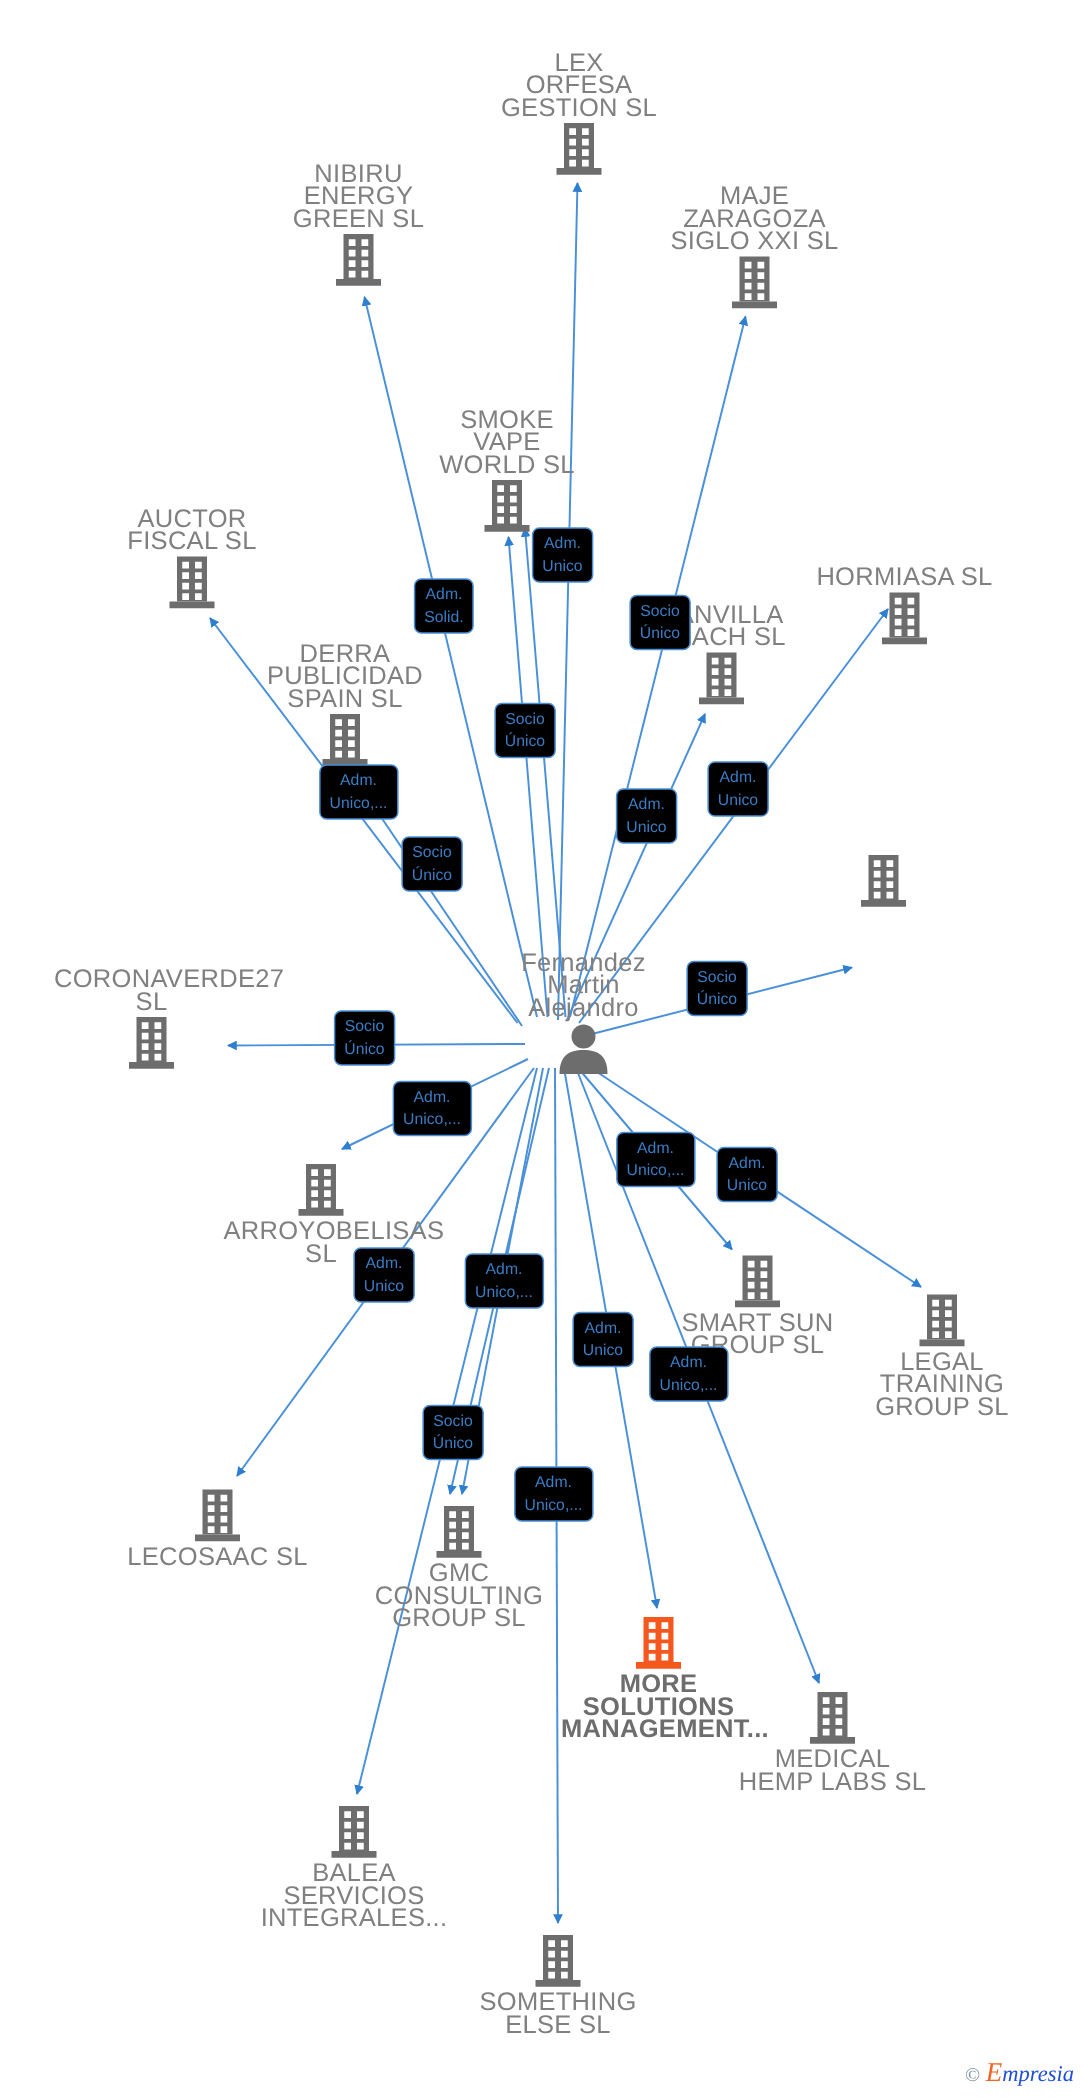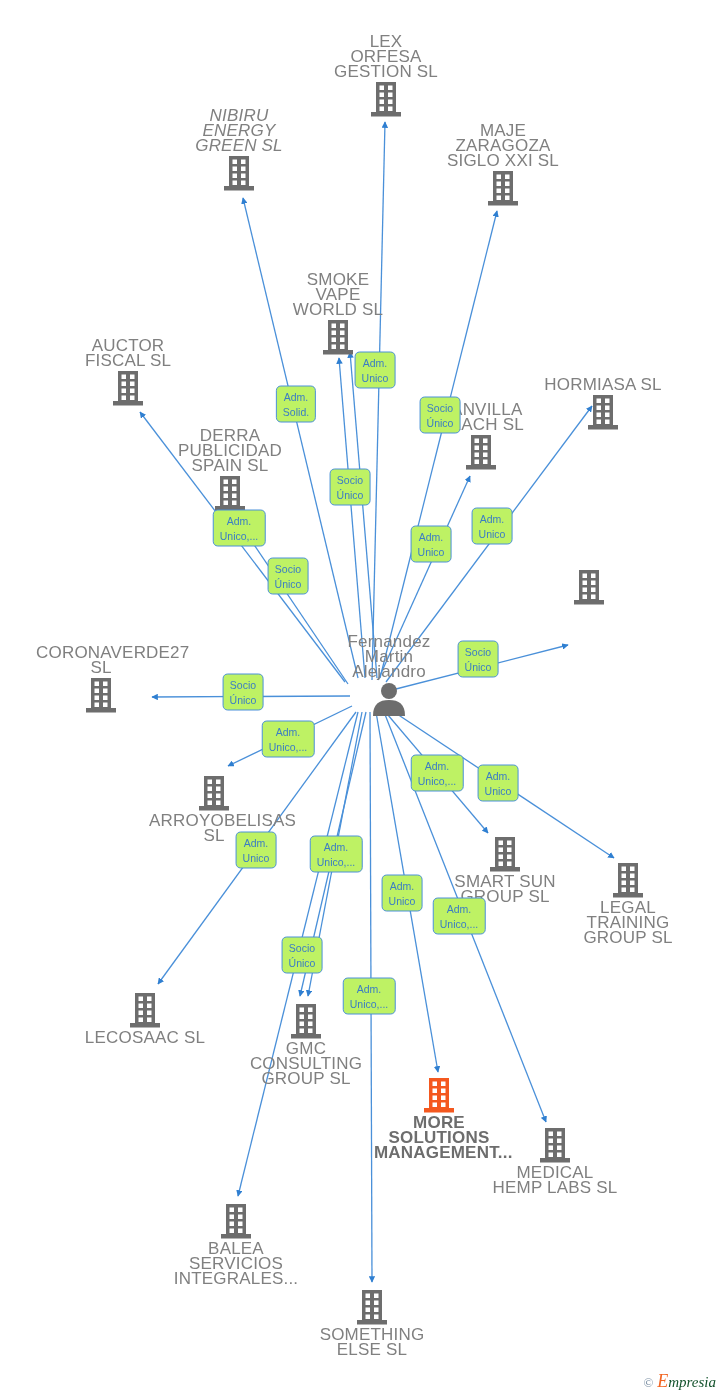--- a/index.html
+++ b/index.html
@@ -33,21 +33,21 @@
   .node .glyph{
     display:block;
     margin:0 auto;
     width:34px;height:38px;
   }
   .node.label-below .label{margin-top:1px;}
   .node.label-above .label{margin-bottom:1px;}
   .badge{
     position:absolute;
     transform:translate(-50%,-50%);
-    background:#bef264;
+    background:#000000;
     border:1.4px solid #4a90d9;
     border-radius:5px;
     color:#3b7dc4;
     font-size:10.5px;
     line-height:14.5px;
     text-align:center;
     padding:3px 6px;
     white-space:pre-line;
     z-index:5;
   }
@@ -56,21 +56,21 @@
     position:absolute;
     right:12px;bottom:8px;
     font-size:15px;
     color:#5b7a99;
     font-family:"Liberation Serif","DejaVu Serif",serif;
     font-style:italic;
     white-space:nowrap;
   }
   .watermark .c{font-style:normal;font-size:13px;color:#7b8fa3;}
   .watermark .e{color:#f26522;font-size:18px;}
-  .watermark .rest{color:#14532d;}
+  .watermark .rest{color:#1d4ed8;}
 </style>
 </head>
 <body>
 
 <div id="graph">
   <svg class="edge-layer" id="edge-layer" viewBox="0 0 728 1400" width="728" height="1400" xmlns="http://www.w3.org/2000/svg">
     <defs>
       <marker id="arrow" viewBox="0 0 10 10" refX="9" refY="5" markerWidth="5" markerHeight="5" orient="auto-start-reverse">
         <path d="M 0 0 L 10 5 L 0 10 z" fill="#2f7fd1"></path>
       </marker>
@@ -108,21 +108,21 @@
             <rect x="2" y="32" width="30" height="4.5" fill="#6d6d6d"></rect>
             <rect x="10.5" y="5.5" width="4.5" height="4.5" fill="#ffffff"></rect>
             <rect x="19" y="5.5" width="4.5" height="4.5" fill="#ffffff"></rect>
             <rect x="10.5" y="12.5" width="4.5" height="4.5" fill="#ffffff"></rect>
             <rect x="19" y="12.5" width="4.5" height="4.5" fill="#ffffff"></rect>
             <rect x="10.5" y="19.5" width="4.5" height="4.5" fill="#ffffff"></rect>
             <rect x="19" y="19.5" width="4.5" height="4.5" fill="#ffffff"></rect>
             <rect x="10.5" y="26.5" width="4.5" height="4.5" fill="#ffffff"></rect>
             <rect x="19" y="26.5" width="4.5" height="4.5" fill="#ffffff"></rect>
           </svg></span></div>
-      <div class="node company label-above" style="left: 239px; top: 108px; font-style: italic;"><div class="label">NIBIRU
+      <div class="node company label-above" style="left: 239px; top: 108px;"><div class="label">NIBIRU
 ENERGY
 GREEN  SL</div><span><svg class="glyph" viewBox="0 0 34 38" xmlns="http://www.w3.org/2000/svg">
             <rect x="7" y="2" width="20" height="30" fill="#6d6d6d"></rect>
             <rect x="2" y="32" width="30" height="4.5" fill="#6d6d6d"></rect>
             <rect x="10.5" y="5.5" width="4.5" height="4.5" fill="#ffffff"></rect>
             <rect x="19" y="5.5" width="4.5" height="4.5" fill="#ffffff"></rect>
             <rect x="10.5" y="12.5" width="4.5" height="4.5" fill="#ffffff"></rect>
             <rect x="19" y="12.5" width="4.5" height="4.5" fill="#ffffff"></rect>
             <rect x="10.5" y="19.5" width="4.5" height="4.5" fill="#ffffff"></rect>
             <rect x="19" y="19.5" width="4.5" height="4.5" fill="#ffffff"></rect>

